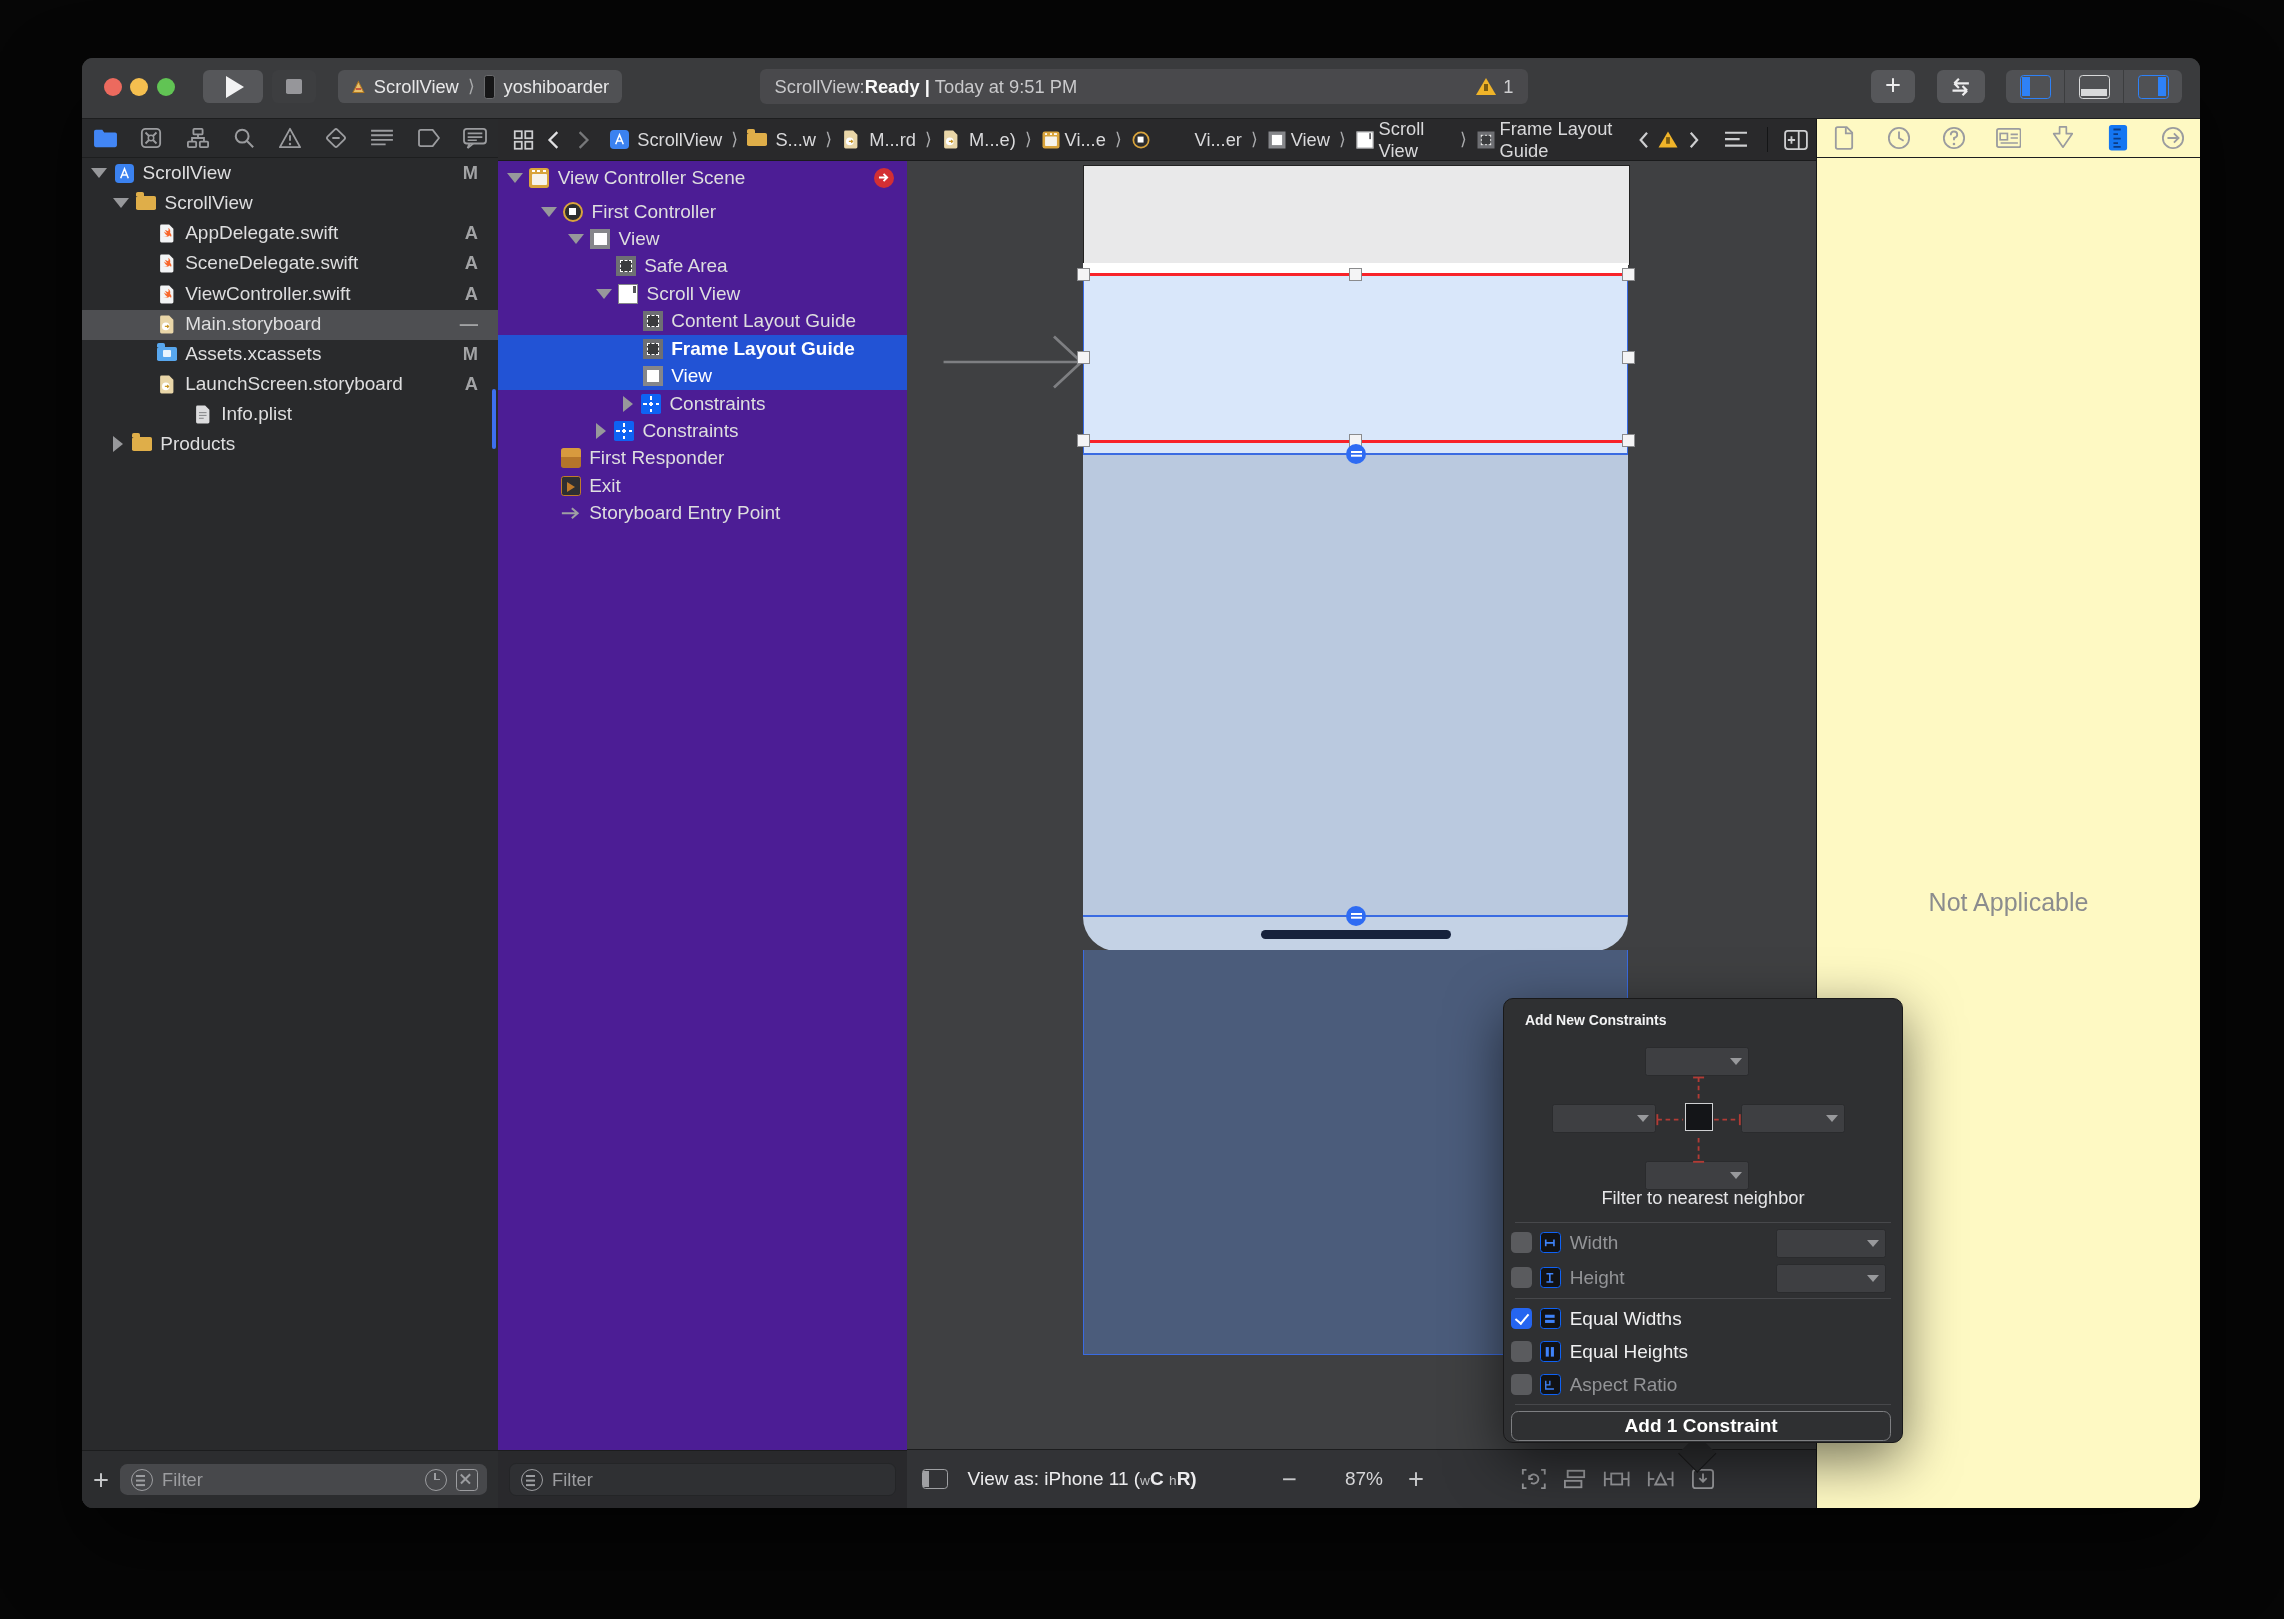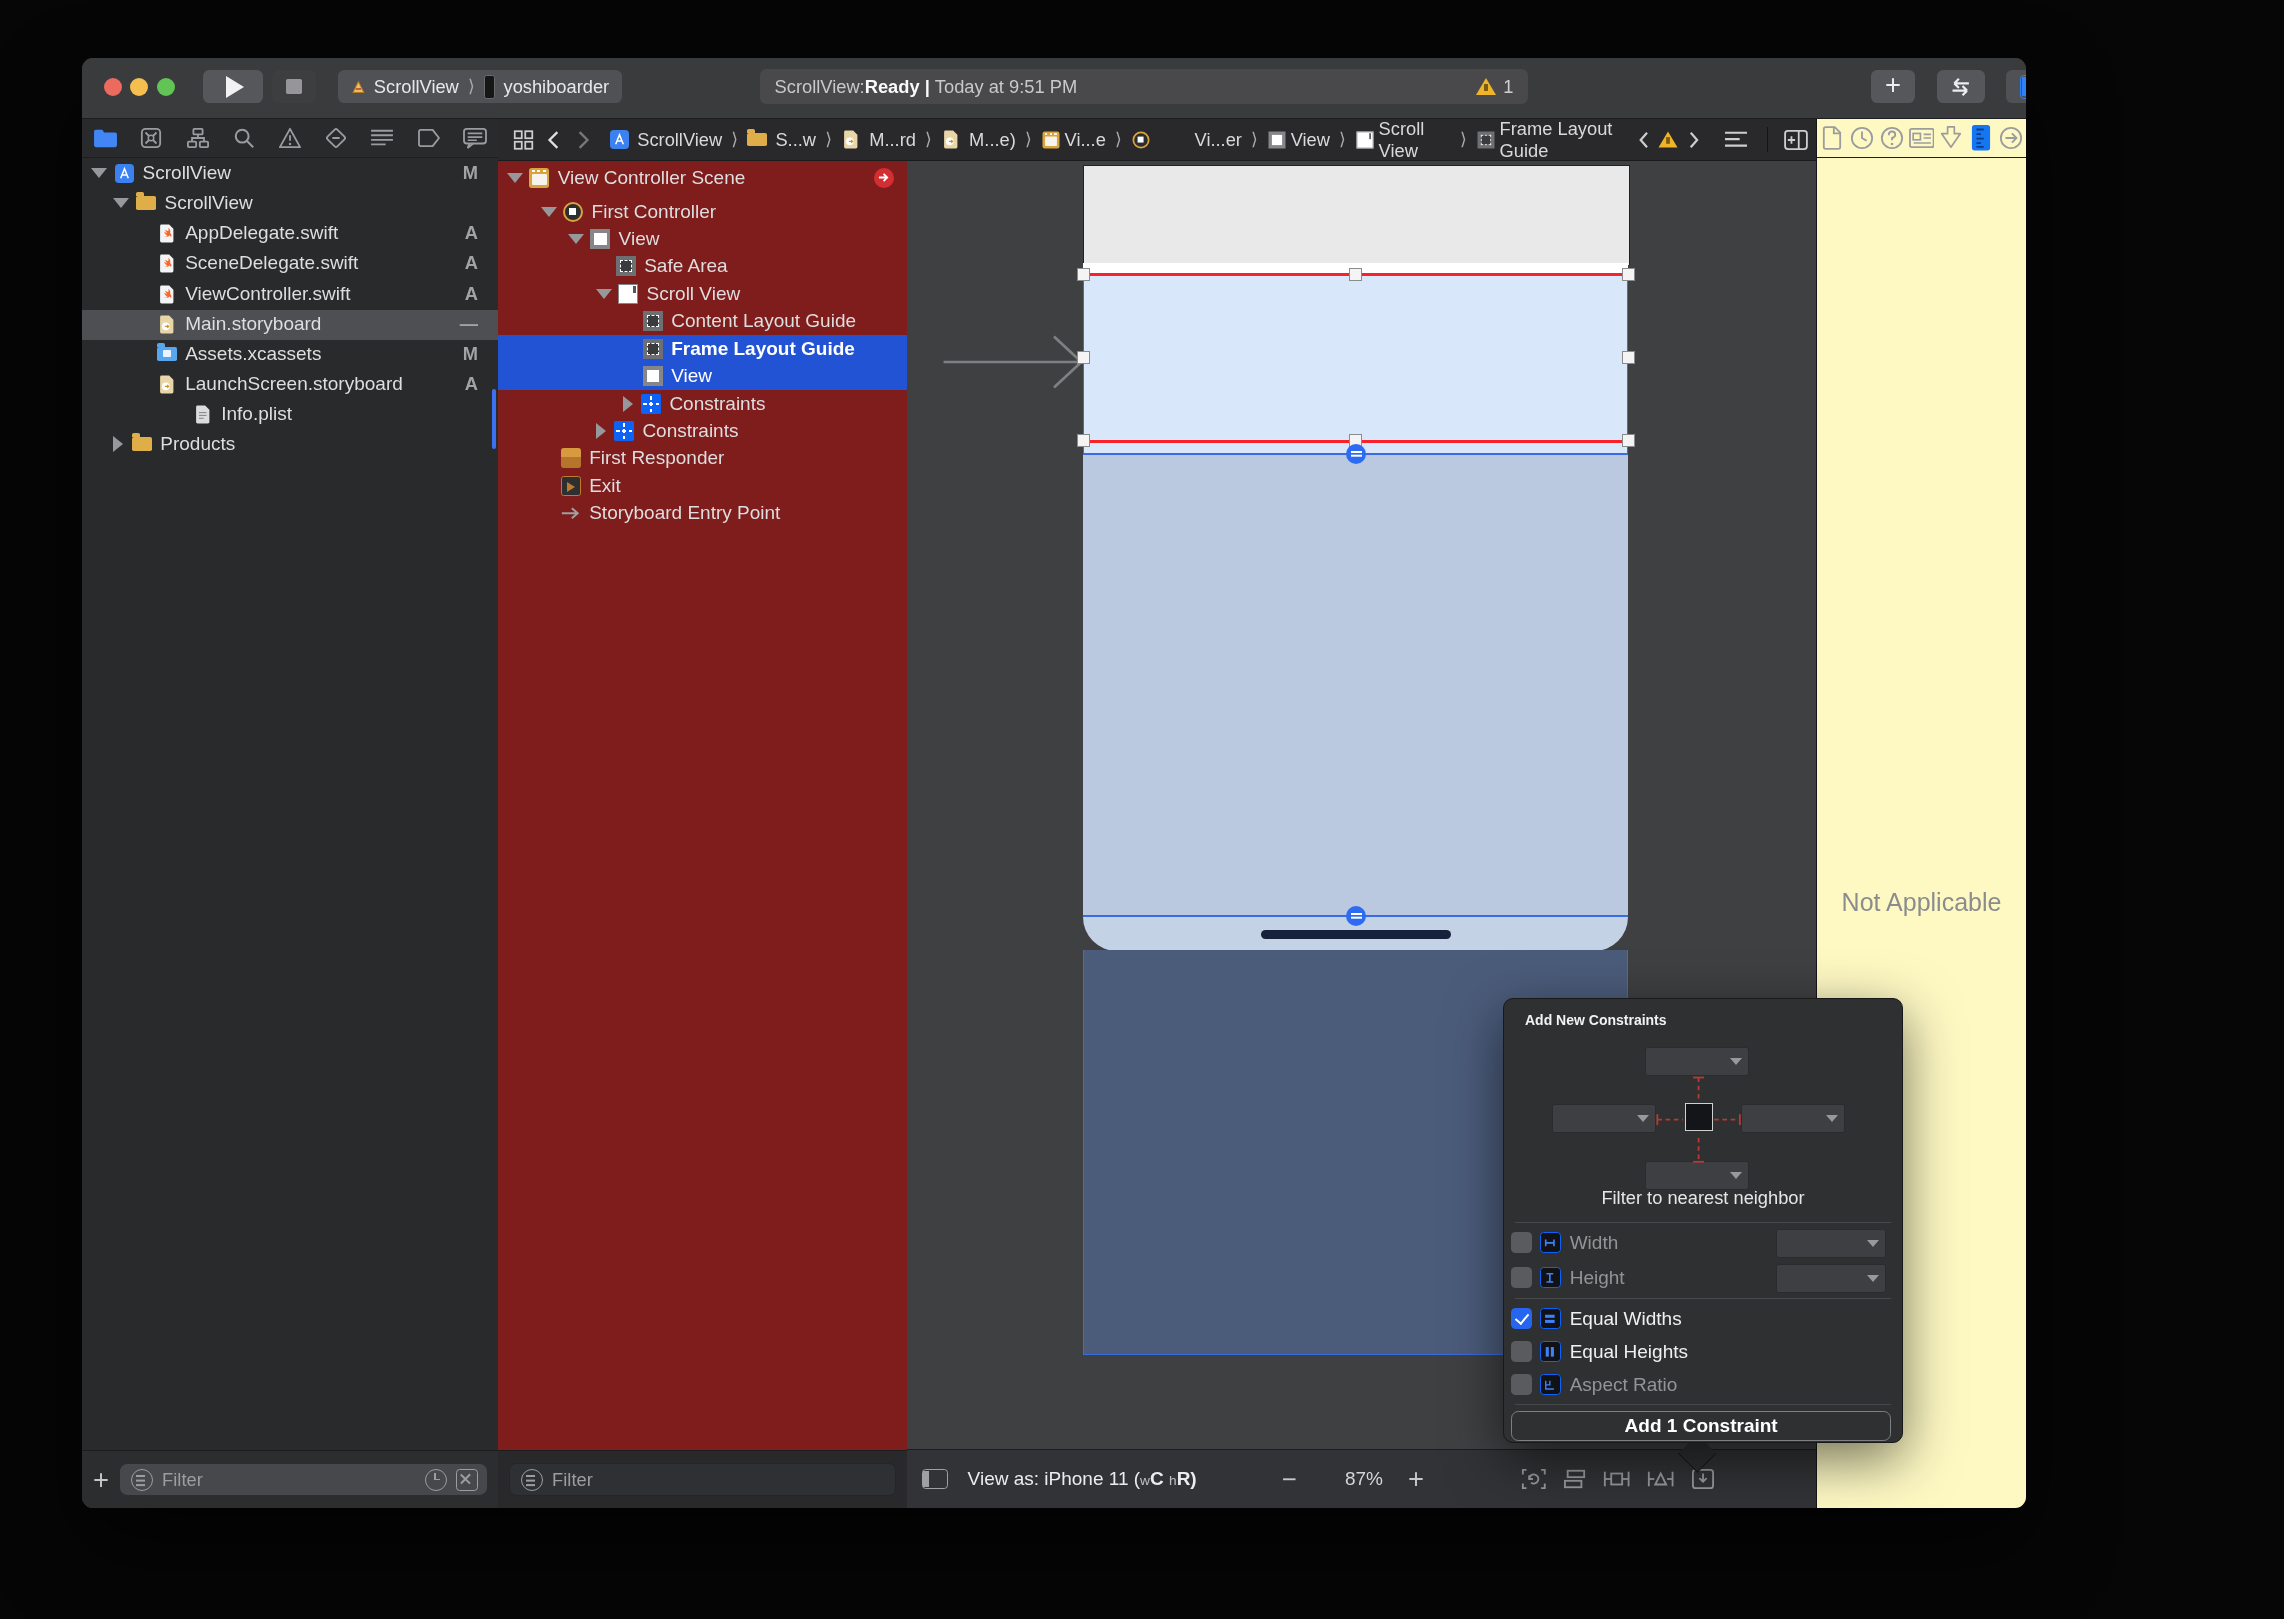--- a/index.html
+++ b/index.html
@@ -1,35 +1,35 @@
 <!DOCTYPE html>
 <html style="font-size:14.6px"><head>
 <meta charset="utf-8">
 <style>
   html,body{margin:0;padding:0;background:#060606;}
   body{width:2284px;height:1619px;position:relative;font-family:"Liberation Sans",sans-serif;overflow:hidden;}
   .abs{position:absolute;}
-  #win{position:absolute;left:82px;top:58px;width:1944px;height:1450px;background:#353638;border-radius:11px;overflow:hidden;box-shadow:0 37px 82px rgba(0,0,0,.65);}
+  #win{position:absolute;left:82px;top:58px;width:2118px;height:1450px;background:#353638;border-radius:11px;overflow:hidden;box-shadow:0 37px 82px rgba(0,0,0,.65);}
   
   #toolbar{position:absolute;left:0;top:0;width:100%;height:60px;background:#3a3b3d;border-bottom:0.9px solid #1d1e1f;}
   .tl{position:absolute;top:20px;width:18.3px;height:18.3px;border-radius:50%;}
   .tbtn{position:absolute;top:12px;height:33px;border-radius:6.4px;background:#56575a;display:flex;align-items:center;justify-content:center;}
   .pill{position:absolute;top:12px;height:33px;border-radius:6.4px;background:#505154;display:flex;align-items:center;color:#e8e8e9;font-size:18.3px;}
   .crumbsep{color:#a9aaac;padding:0 9.1px;font-size:17.4px;}
   #statuspill{position:absolute;top:11px;height:35px;border-radius:6.4px;background:#49494c;display:flex;align-items:center;font-size:18.3px;color:#c9c9cb;}
   .warn-tri{width:0;height:0;border-left:10px solid transparent;border-right:10px solid transparent;border-bottom:17.4px solid #f0b429;position:relative;display:inline-block;}
   .warn-tri::after{content:'';position:absolute;left:-1.8px;top:5.5px;width:3.7px;height:7.3px;background:#7a5b10;}
   .seg{width:58px;height:33px;background:#505154;display:flex;align-items:center;justify-content:center;}
   .panelrect{width:29px;height:22px;border:1.8px solid #d8d9da;border-radius:3.7px;position:relative;}
   .panelrect.b-left{border-color:#2e81f7;}         .panelrect.b-left::before{content:'';position:absolute;left:1.8px;top:1.8px;bottom:1.8px;width:7.3px;background:#2e81f7;}
   .panelrect.b-bottom::before{content:'';position:absolute;left:1.8px;right:1.8px;bottom:1.8px;height:6.4px;background:#d8d9da;}
   .panelrect.b-right{border-color:#2e81f7;}        .panelrect.b-right::before{content:'';position:absolute;right:1.8px;top:1.8px;bottom:1.8px;width:7.3px;background:#2e81f7;}
   
   #navigator{position:absolute;left:0;top:61px;width:416px;bottom:0;background:#292a2c;border-right:0.9px solid #151617;}
-  #outline{position:absolute;left:416px;top:103px;width:409px;bottom:0;background:#7f1d1d;border-right:0.9px solid #151617;text-align:right;}
+  #outline{position:absolute;left:416px;top:103px;width:409px;bottom:0;background:#4c1d95;border-right:0.9px solid #151617;text-align:right;}
   #canvas{position:absolute;left:825px;top:103px;width:909px;bottom:0;background:#3f4042;}
   #inspector{position:absolute;left:1734px;top:61px;right:0;bottom:0;background:#fef9c3;border-left:0.9px solid #151617;}
   #jumpbar{position:absolute;left:416px;top:61px;width:1319px;height:42px;background:#29292b;border-bottom:0.9px solid #1a1b1c;display:flex;align-items:center;padding:0 9.1px;box-sizing:border-box;color:#d9d9db;font-size:18.3px;}
   .tabrow{height:38px;display:flex;align-items:center;justify-content:space-around;border-bottom:0.9px solid #1d1e1f;}
   
   .trow{position:absolute;left:0;width:100%;height:30px;display:flex;align-items:center;box-sizing:border-box;color:#dededf;font-size:19px;}
   .trow .lbl{white-space:nowrap;}
   .disc{width:0;height:0;flex:none;}
   .disc.open{border-left:8.2px solid transparent;border-right:8.2px solid transparent;border-top:10px solid #97989b;}
   .disc.closed{border-top:8.2px solid transparent;border-bottom:8.2px solid transparent;border-left:10px solid #97989b;}

